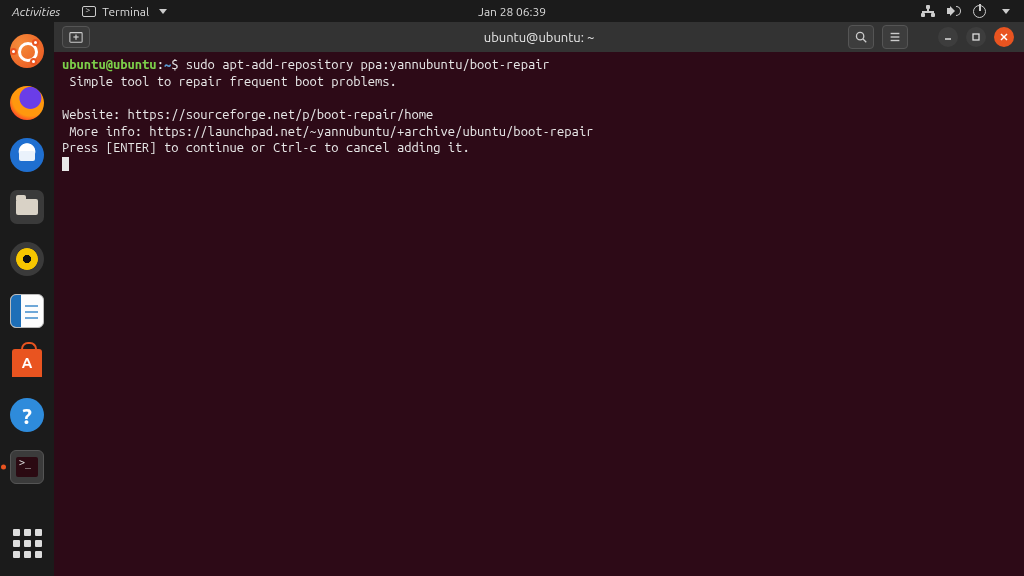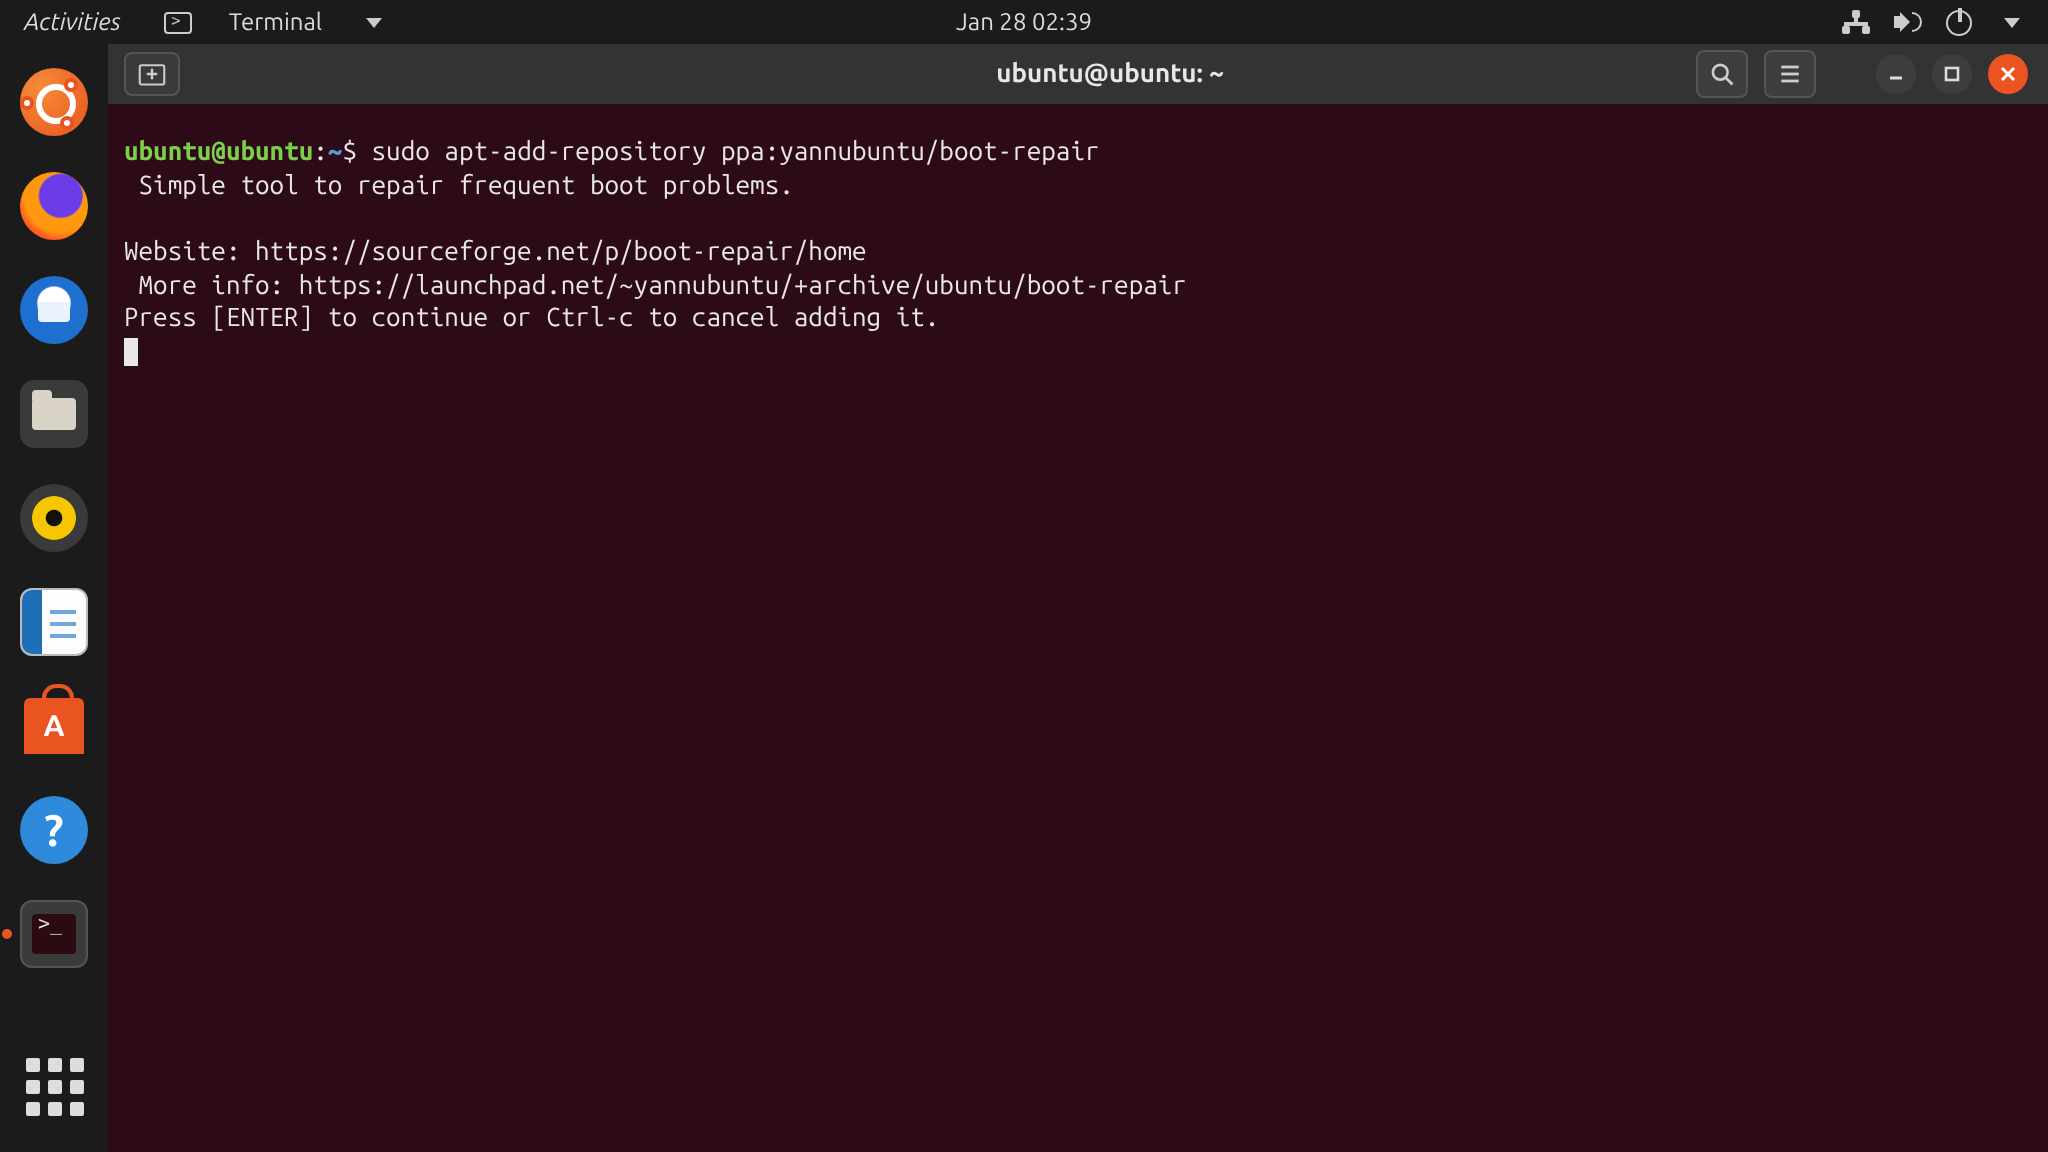--- a/index.html
+++ b/index.html
@@ -1,20 +1,20 @@
 <!DOCTYPE html>
 <html><head>
 <meta charset="utf-8">
 <style>
   * { box-sizing: border-box; margin: 0; padding: 0; }
   html, body { width: 1024px; height: 576px; overflow: hidden; font-family: Ubuntu, "Segoe UI", sans-serif; background: #000; }
   
   .top-panel { position: absolute; top: 0; left: 0; right: 0; height: 22px; background: #1b1b1b; color: #dcdcdc; font-size: 12px; display: flex; align-items: center; }
   .top-panel .activities { padding: 0 12px; cursor: pointer; font-style: italic; }
-  .top-panel .app-menu { display: flex; align-items: center; gap: 18px; padding: 0 10px; cursor: pointer; }
+  .top-panel .app-menu { display: flex; align-items: center; gap: 6px; padding: 0 10px; cursor: pointer; }
   .top-panel .app-menu .term-glyph { display:inline-block; width:14px; height:11px; border:1px solid #ccc; border-radius:2px; position:relative; }
   .top-panel .app-menu .term-glyph::after{ content:">"; position:absolute; left:2px; top:-2px; font-size:9px; color:#ccc;}
   .top-panel .center { position:absolute; left:50%; transform:translateX(-50%); }
   .top-panel .right { margin-left:auto; display:flex; align-items:center; gap:12px; padding-right:14px; }
   .tri-down { display:inline-block; width:0;height:0;border-left:4px solid transparent;border-right:4px solid transparent;border-top:5px solid #ccc; margin-left:4px; vertical-align:middle;}
   .icon-net { width:14px; height:12px; position:relative; }
   .icon-net span{position:absolute;background:#ccc;width:4px;height:4px;border-radius:1px;}
   .icon-net .a{left:5px;top:0;}
   .icon-net .b{left:0;top:8px;}
   .icon-net .c{left:10px;top:8px;}
@@ -57,46 +57,46 @@
   .ic-term{width:34px;height:34px;border-radius:6px;background:#3b3b3b;border:1px solid #555;position:relative;}
   .ic-term .scr{position:absolute;left:5px;top:6px;right:5px;bottom:6px;background:#2b0a12;border-radius:2px;}
   .ic-term .scr::after{content:">_";position:absolute;left:3px;top:0;color:#ddd;font-size:10px;font-family:monospace;}
   .running-dot{position:absolute;left:-7px;top:50%;transform:translateY(-50%);width:5px;height:5px;border-radius:50%;background:#e95420;}
 
   
   .window { position:absolute; left:54px; top:22px; right:0; bottom:0; background:#2d0a17; display:flex; flex-direction:column; }
   .titlebar { height:30px; background:#333333; display:flex; align-items:center; color:#e8e8e8; font-size:13px; position:relative; }
   .titlebar .newtab { width:28px;height:22px; margin-left:8px; border:1px solid #555; border-radius:4px; display:flex;align-items:center;justify-content:center; cursor:pointer; background:#3a3a3a;}
   .titlebar .newtab svg{width:14px;height:14px;}
-  .titlebar .title { position:absolute; left:50%; transform:translateX(-50%); font-weight:700;margin-left:16px;}
+  .titlebar .title { position:absolute; left:50%; transform:translateX(-50%); font-weight:400;}
   .titlebar .controls { margin-left:auto; display:flex; align-items:center; gap:8px; padding-right:10px;}
   .hb-btn{width:26px;height:24px;border-radius:4px;background:#3d3d3d;border:1px solid #555;display:flex;align-items:center;justify-content:center;cursor:pointer;}
   .win-btn{width:20px;height:20px;border-radius:50%;background:#3d3d3d;display:flex;align-items:center;justify-content:center;cursor:pointer;color:#ddd;font-size:11px;}
   .win-btn.close{background:#e95420;color:#fff;}
   .hb-search svg, .hb-menu svg{width:14px;height:14px;}
   .win-gap{width:14px;}
 
-  .term-body { flex:1; padding:16px 8px; font-family: "Ubuntu Mono","DejaVu Sans Mono",monospace; font-size:13px; line-height:1.28; color:#e8e8e8; white-space:pre; }
+  .term-body { flex:1; padding:4px 8px; font-family: "Ubuntu Mono","DejaVu Sans Mono",monospace; font-size:13px; line-height:1.28; color:#e8e8e8; white-space:pre; }
   .pr-user{color:#7ccf4a;font-weight:bold;}
   .pr-colon{color:#e8e8e8;}
   .pr-path{color:#5a9bd4;font-weight:bold;}
   .pr-dollar{color:#e8e8e8;}
   .cursor-block{display:inline-block;width:7px;height:14px;background:#e8e8e8;vertical-align:text-bottom;}
 </style>
 </head>
 <body>
 
 <div class="top-panel">
   <div class="activities">Activities</div>
   <div class="app-menu">
     <span class="term-glyph"></span>
     <span>Terminal</span>
     <span class="tri-down"></span>
   </div>
-  <div class="center">Jan 28  02:39</div>
+  <div class="center">Jan 28  06:39</div>
   <div class="right">
     <span class="icon-net">
         <span class="a"></span>
         <span class="b"></span>
         <span class="c"></span>
       </span>
     <span class="icon-vol">
         <span class="w"></span>
       </span>
     <span class="icon-pwr"></span>

